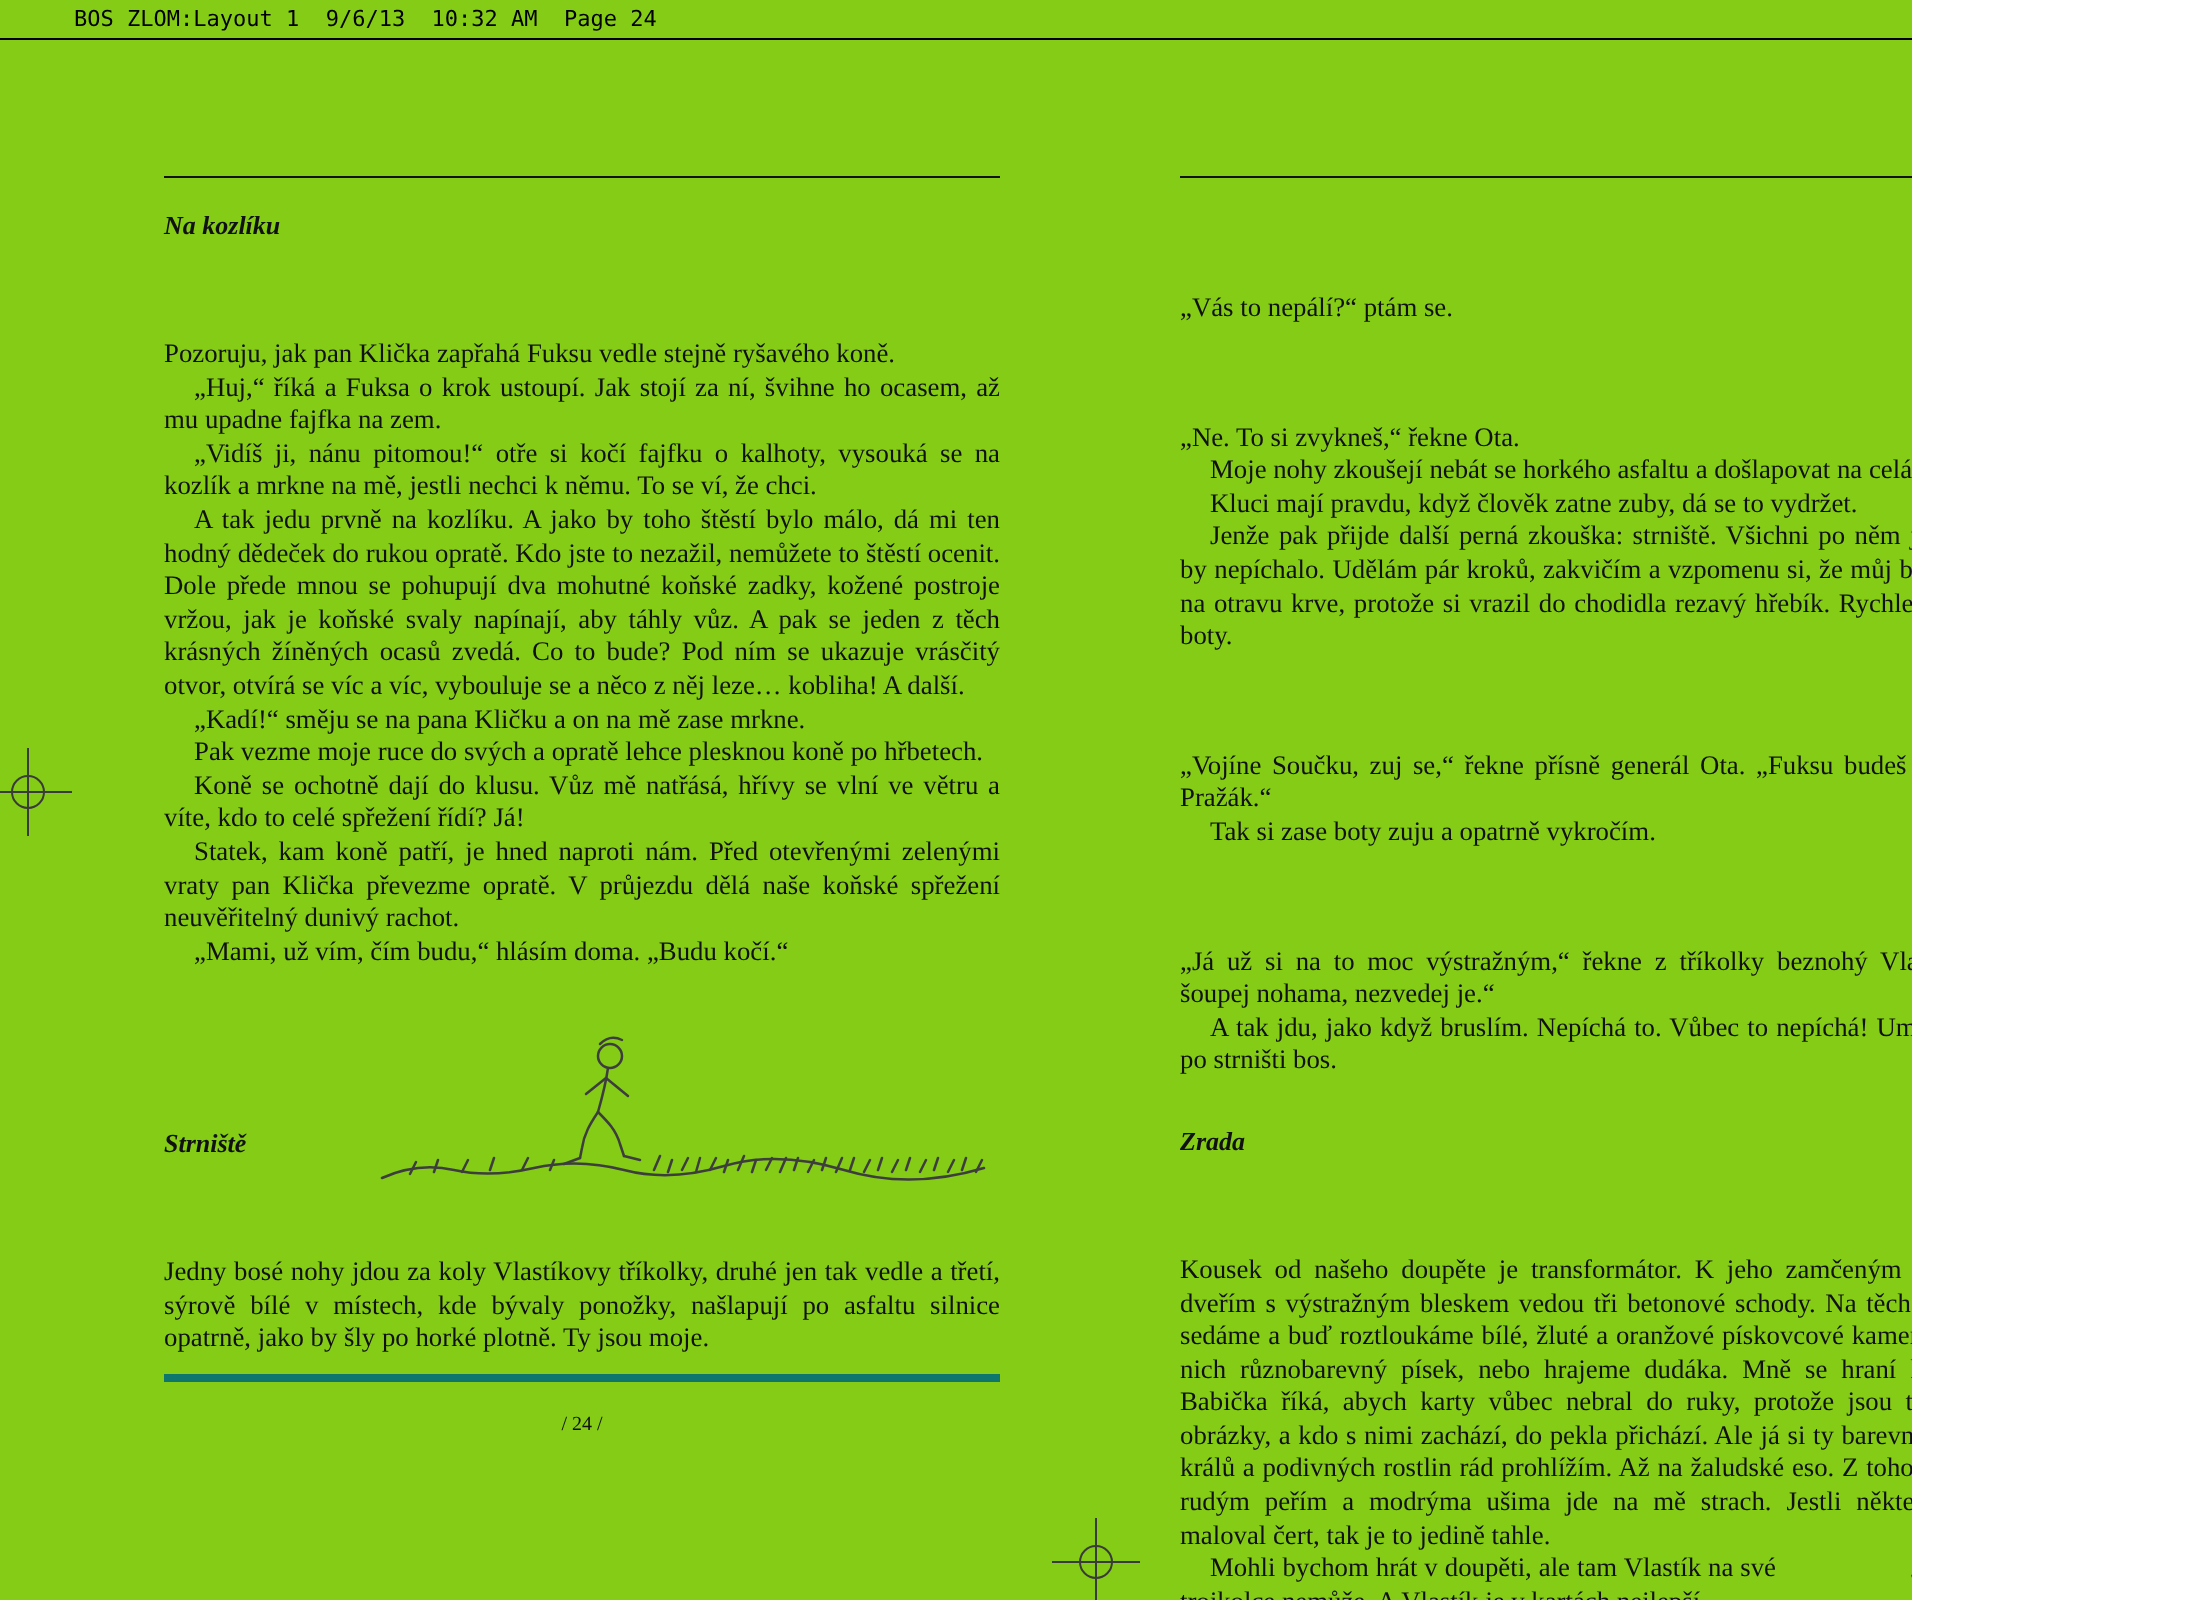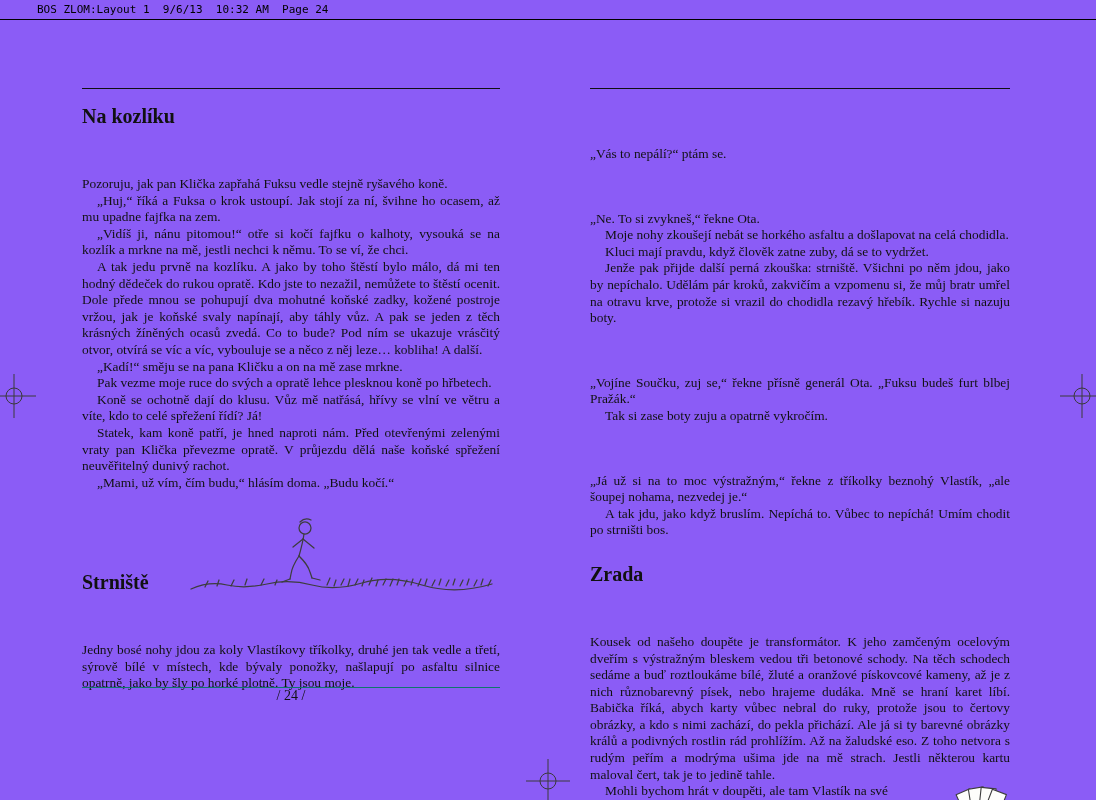--- a/index.html
+++ b/index.html
@@ -1,18 +1,18 @@
 <!DOCTYPE html>
 <html lang="cs"><head>
 <meta charset="utf-8">
 <style>
   html,body { margin:0; padding:0; background:#ffffff; }
   .sheet {
-    position:relative; width:1096px; height:800px; overflow:hidden;
-    background:#8b5cf6; color:#111;
+    position:relative; width:956px; height:800px; overflow:hidden;
+    background:#84cc16; color:#111;
     font-family:"Liberation Serif", serif;
   }
   .slug {
     position:absolute; left:37px; top:3px;
     font-family:"DejaVu Sans Mono", monospace;
     font-size:11px; color:#000; white-space:pre;
   }
   .topline { position:absolute; left:0; top:19px; width:1096px; border-top:1px solid #000; }
 
   .regmark { position:absolute; }
@@ -24,33 +24,33 @@
   .page.pleft  { left:82px;  width:418px; height:596px; }
   .page.pright { left:590px; width:420px; height:596px; }
 
   .page p {
     margin:0; font-size:13.4px; line-height:16.6px;
     text-align:justify; text-indent:15px; hyphens:auto;
   }
   .page p.noindent { text-indent:0;margin-top:48px; }
 
   h2.sect {
-    font-size:20px; font-weight:bold;
+    font-size:13px; font-style:italic; font-weight:bold;
     margin:16px 0 15px 0; text-indent:0;
   }
   .page.pright .flow { padding-top:9px; }
   h2.sect.mid  { margin:24px 0 15px 0; }
   h2.sect.after-illu { margin-top:80px; }
 
   .illu-walk { position:absolute; left:105px; top:424px; width:320px; height:92px; }
   .illu-cards { float:right; width:112px; height:116px; margin:2px 0 2px 10px; }
 
   .foot {
-    position:absolute; top:687px; border-top:1px solid #0f766e;
-    text-align:center; font-size:14px; padding-top:0; color:#111;
+    position:absolute; top:687px; border-top:4px solid #0f766e;
+    text-align:center; font-size:10px; padding-top:16px; color:#111;
   }
   .foot.fleft  { left:82px;  width:418px; }
   .foot.fright { left:590px; width:420px; }
 
   svg .ink { fill:none; stroke:#3d3d3d; stroke-width:1.25; stroke-linecap:round; stroke-linejoin:round; }
   svg .reg { fill:none; stroke:#3a3a3a; stroke-width:1; }
   svg .card { fill:#fdfdfb; stroke:#3d3d3d; stroke-width:1.1; }
 </style>
 </head>
 <body>

